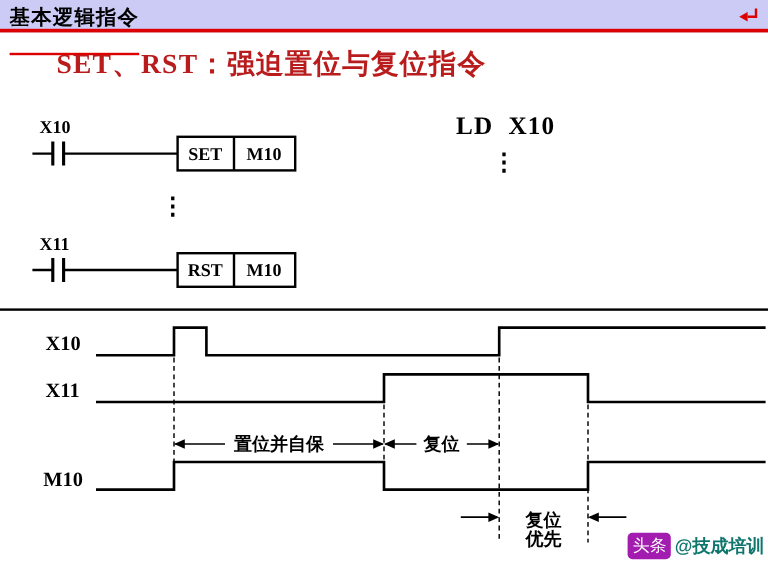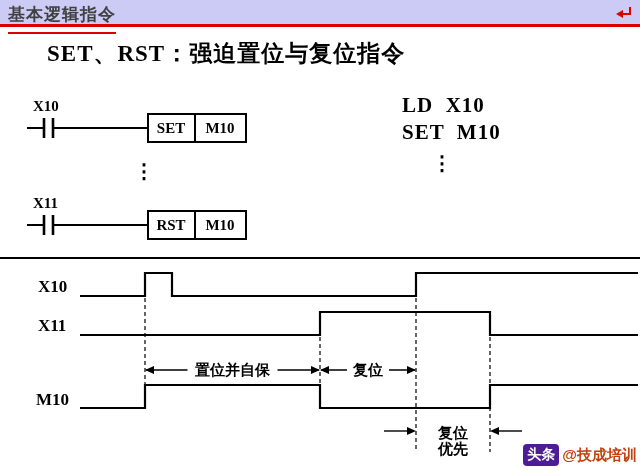--- a/index.html
+++ b/index.html
@@ -2,58 +2,58 @@
 <html><head>
 <meta charset="utf-8">
 <style>
   html,body{margin:0;padding:0;background:#fff;}
   #page{position:relative;width:640px;height:471px;background:#ffffff;overflow:hidden;
         font-family:"Liberation Serif",serif;color:#000;}
 
   
   .header{position:absolute;top:0;left:0;width:640px;height:27px;background:#cbcbf5;
           border-bottom:3px solid #dd0000;box-sizing:border-box;}
-  .header-title{position:absolute;left:8px;top:3px;font-weight:bold;font-size:17px;color:#404040;
-          border-bottom:2px solid #dd0000;padding-bottom:6px;letter-spacing:1px;}
+  .header-title{position:absolute;left:8px;top:3px;font-weight:bold;font-size:17px;color:#000000;
+          border-bottom:2px solid #dd0000;padding-bottom:18px;letter-spacing:1px;}
   .action-icon{position:absolute;right:6px;top:4px;}
 
   
-  .slide-title{position:absolute;left:47px;top:38px;font-weight:bold;font-size:23px;color:#000000;letter-spacing:1px;}
+  .slide-title{position:absolute;left:47px;top:38px;font-weight:bold;font-size:23px;color:#b91c1c;letter-spacing:1px;}
 
   
   .ladder{position:absolute;left:24px;top:92px;}
   .lwire{stroke:#000;stroke-width:2;fill:none;}
   .lbar{stroke:#000;stroke-width:2.6;}
   .lbox{fill:#fff;stroke:#000;stroke-width:2;}
   .ltext{font-family:"Liberation Serif",serif;font-weight:bold;font-size:15px;text-anchor:middle;}
   .llabel{font-family:"Liberation Serif",serif;font-weight:bold;font-size:15px;}
   .ldots{font-family:"Liberation Serif",serif;font-weight:bold;font-size:20px;}
 
   
-  .ins{position:absolute;left:402px;top:92px;font-weight:bold;font-size:21px;letter-spacing:1px;}
+  .ins{position:absolute;left:380px;top:92px;font-weight:bold;font-size:21px;letter-spacing:1px;}
   .ins-line{height:27px;line-height:27px;white-space:pre;}
   .ins-dots{height:34px;line-height:34px;padding-left:30px;font-size:20px;}
 
   
   .section-divider{position:absolute;left:0;top:257px;width:640px;height:0;border-top:2px solid #000;}
 
   
   .timing{position:absolute;left:0;top:0;pointer-events:none;}
   .wave{fill:none;stroke:#000;stroke-width:2.2;}
   .dash{stroke:#000;stroke-width:1.2;stroke-dasharray:4 3;}
   .thin{stroke:#000;stroke-width:1.4;}
   .fill{fill:#000;}
   .sig-label{font-family:"Liberation Serif",serif;font-weight:bold;font-size:17px;}
   .ann{font-family:"Liberation Serif",serif;font-weight:bold;font-size:15px;}
 
   
   .watermark{position:absolute;right:3px;bottom:5px;display:flex;align-items:center;gap:3px;
              font-family:"Liberation Sans",sans-serif;}
-  .wm-badge{background:#4c1d95;color:#fff;font-weight:bold;font-size:14px;padding:2px 4px;border-radius:4px;}
-  .wm-handle{color:#c2410c;font-weight:bold;font-size:15px;}
+  .wm-badge{background:#a21caf;color:#fff;font-weight:normal;font-size:14px;padding:2px 4px;border-radius:4px;}
+  .wm-handle{color:#0f766e;font-weight:bold;font-size:15px;}
 </style>
 </head>
 <body>
 
 <div id="page">
 
   <div class="header">
     <span class="header-title">基本逻辑指令</span>
     <svg class="action-icon" width="20" height="18" viewBox="0 0 20 18">
       <path d="M16 3 V10 H9" fill="none" stroke="#dd0000" stroke-width="2"></path>
@@ -83,21 +83,20 @@
     <line class="lbar" x1="29" y1="123" x2="29" y2="143"></line>
     <line class="lwire" x1="29" y1="133" x2="124" y2="133"></line>
     <rect class="lbox" x="124" y="119" width="98" height="28"></rect>
     <line class="lwire" x1="171" y1="119" x2="171" y2="147"></line>
     <text class="ltext" x="147" y="138">RST</text>
     <text class="ltext" x="196" y="138">M10</text>
   </svg>
 
   <div class="ins">
     <div class="ins-line">LD  X10</div>
-    <div class="ins-line">SET  M10</div>
     <div class="ins-line ins-dots">⋮</div>
   </div>
 
   <div class="section-divider"></div>
 
   <svg class="timing" width="640" height="471" viewBox="0 0 640 471">
       <line x1="145" y1="298" x2="145" y2="404" class="dash"></line>
       <line x1="320" y1="337" x2="320" y2="404" class="dash"></line>
       <line x1="416" y1="298" x2="416" y2="452" class="dash"></line>
       <line x1="490" y1="337" x2="490" y2="452" class="dash"></line>

